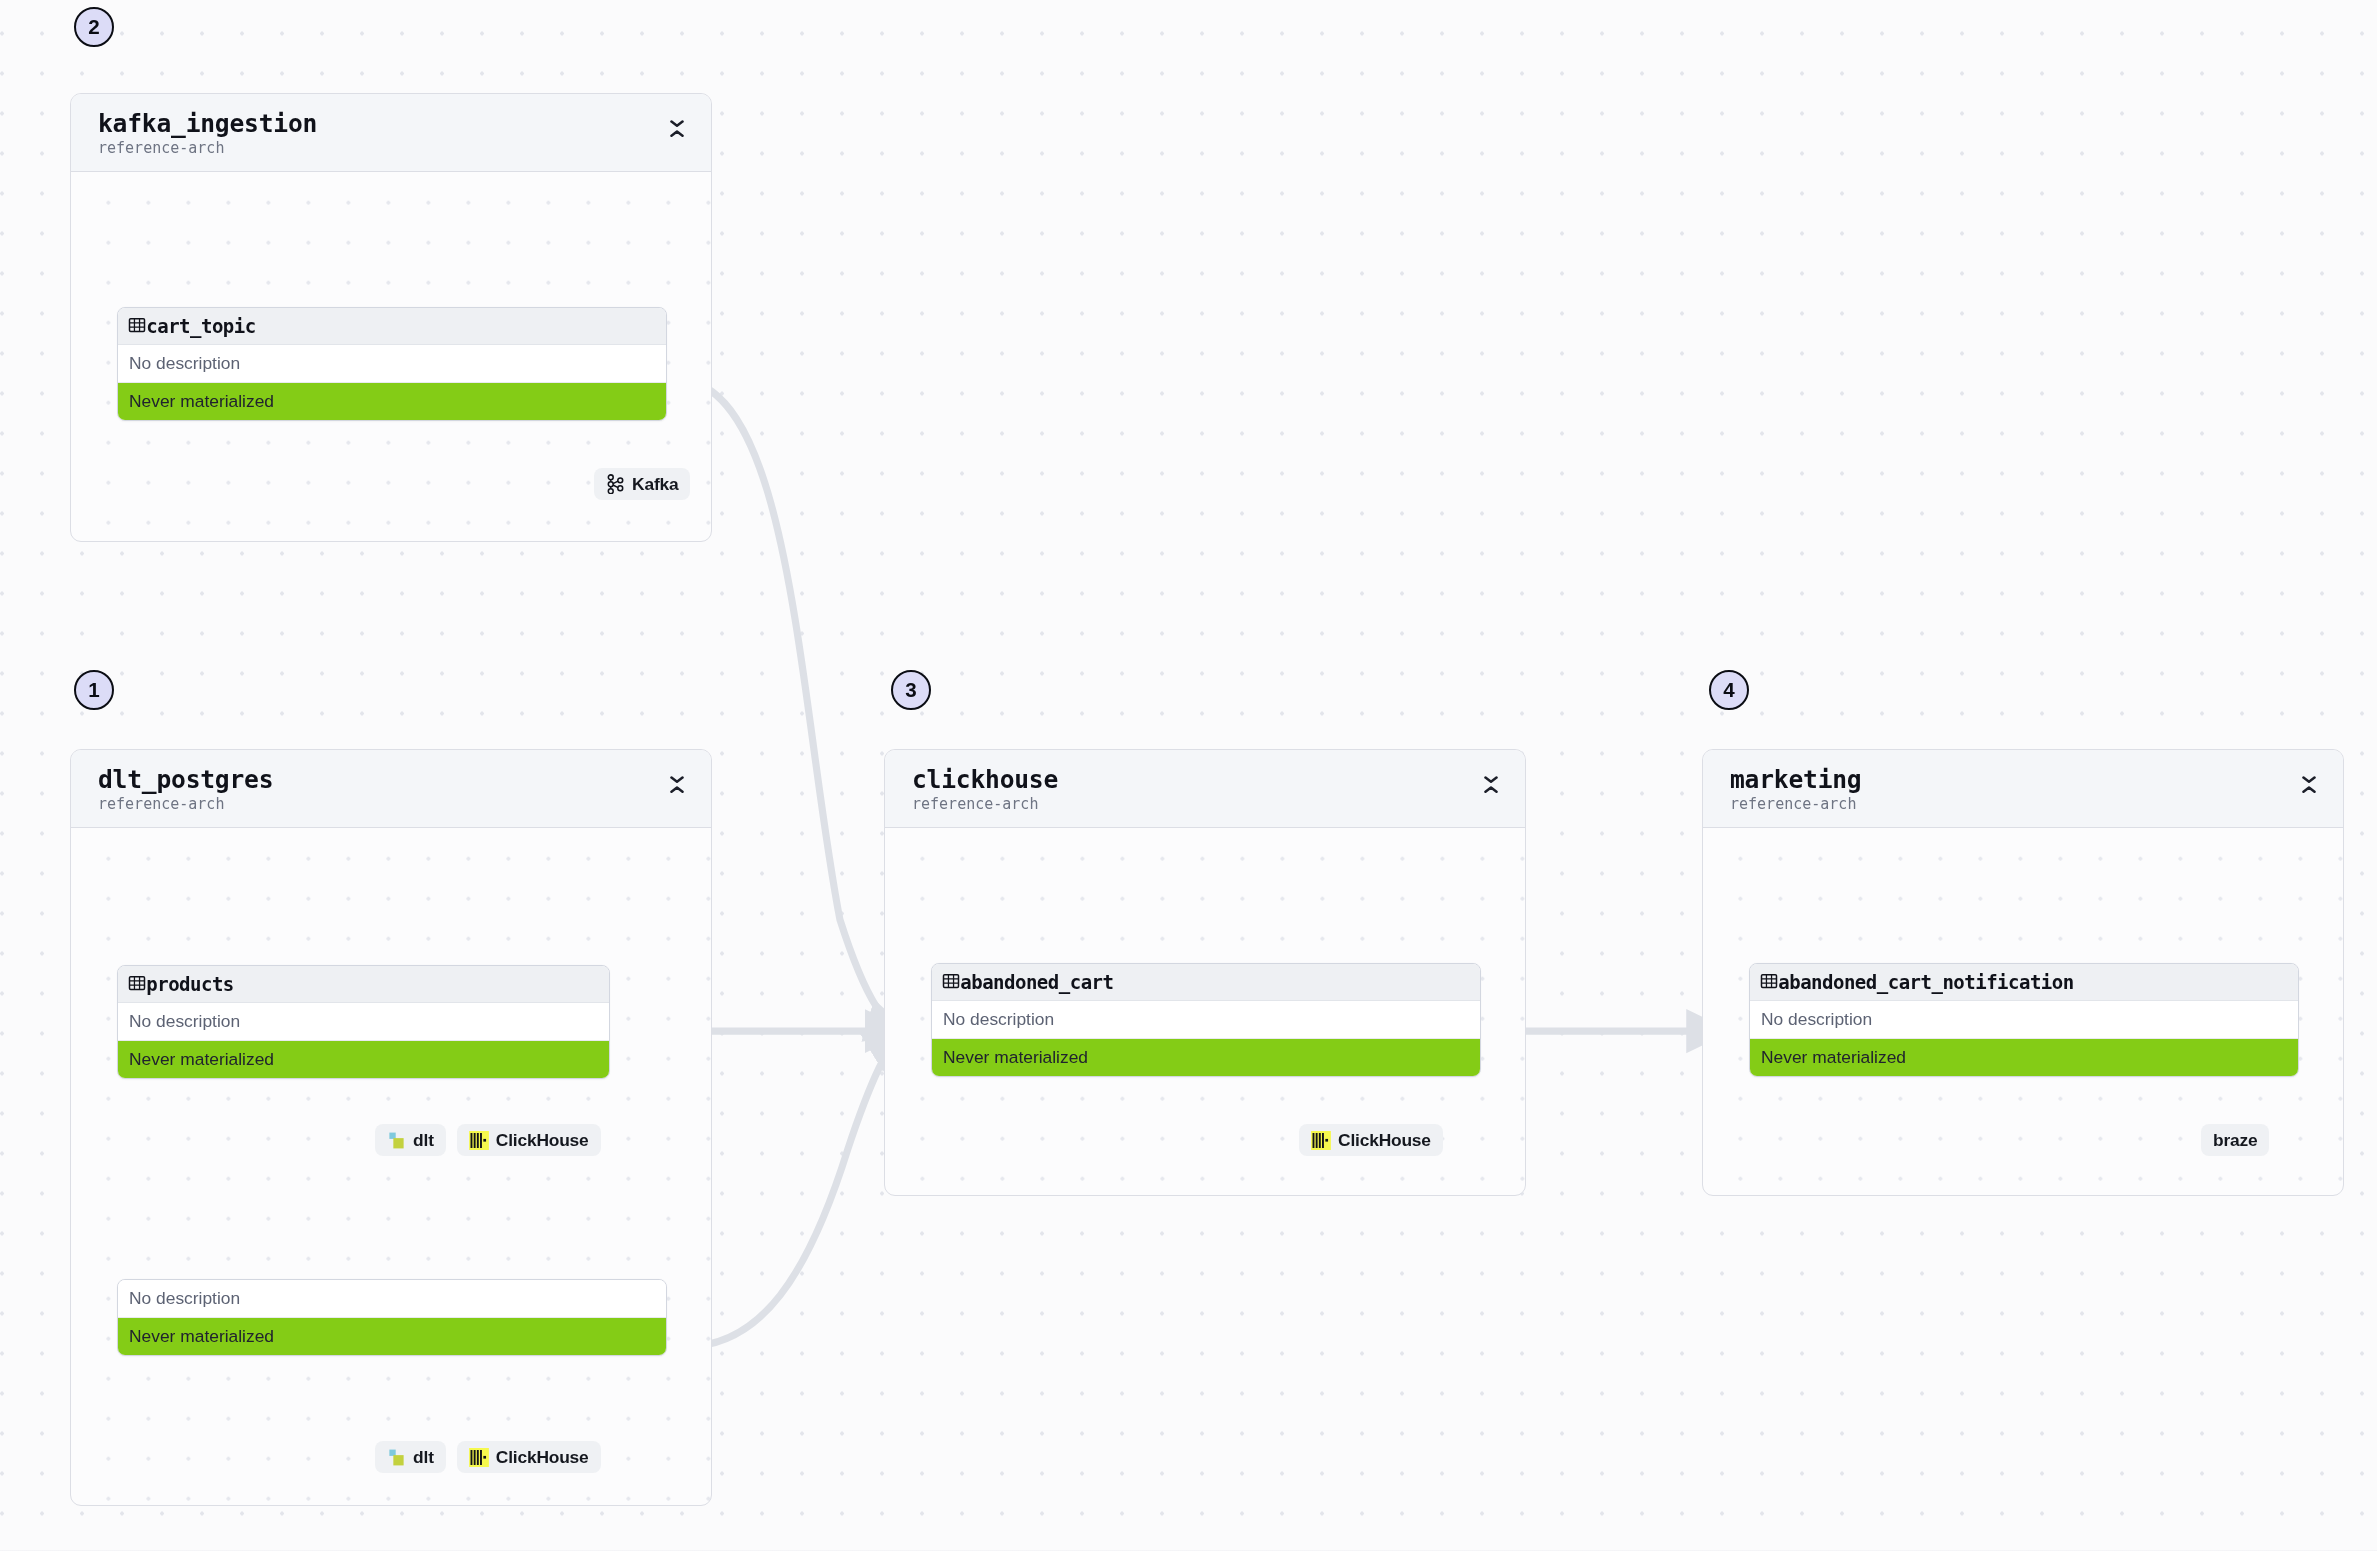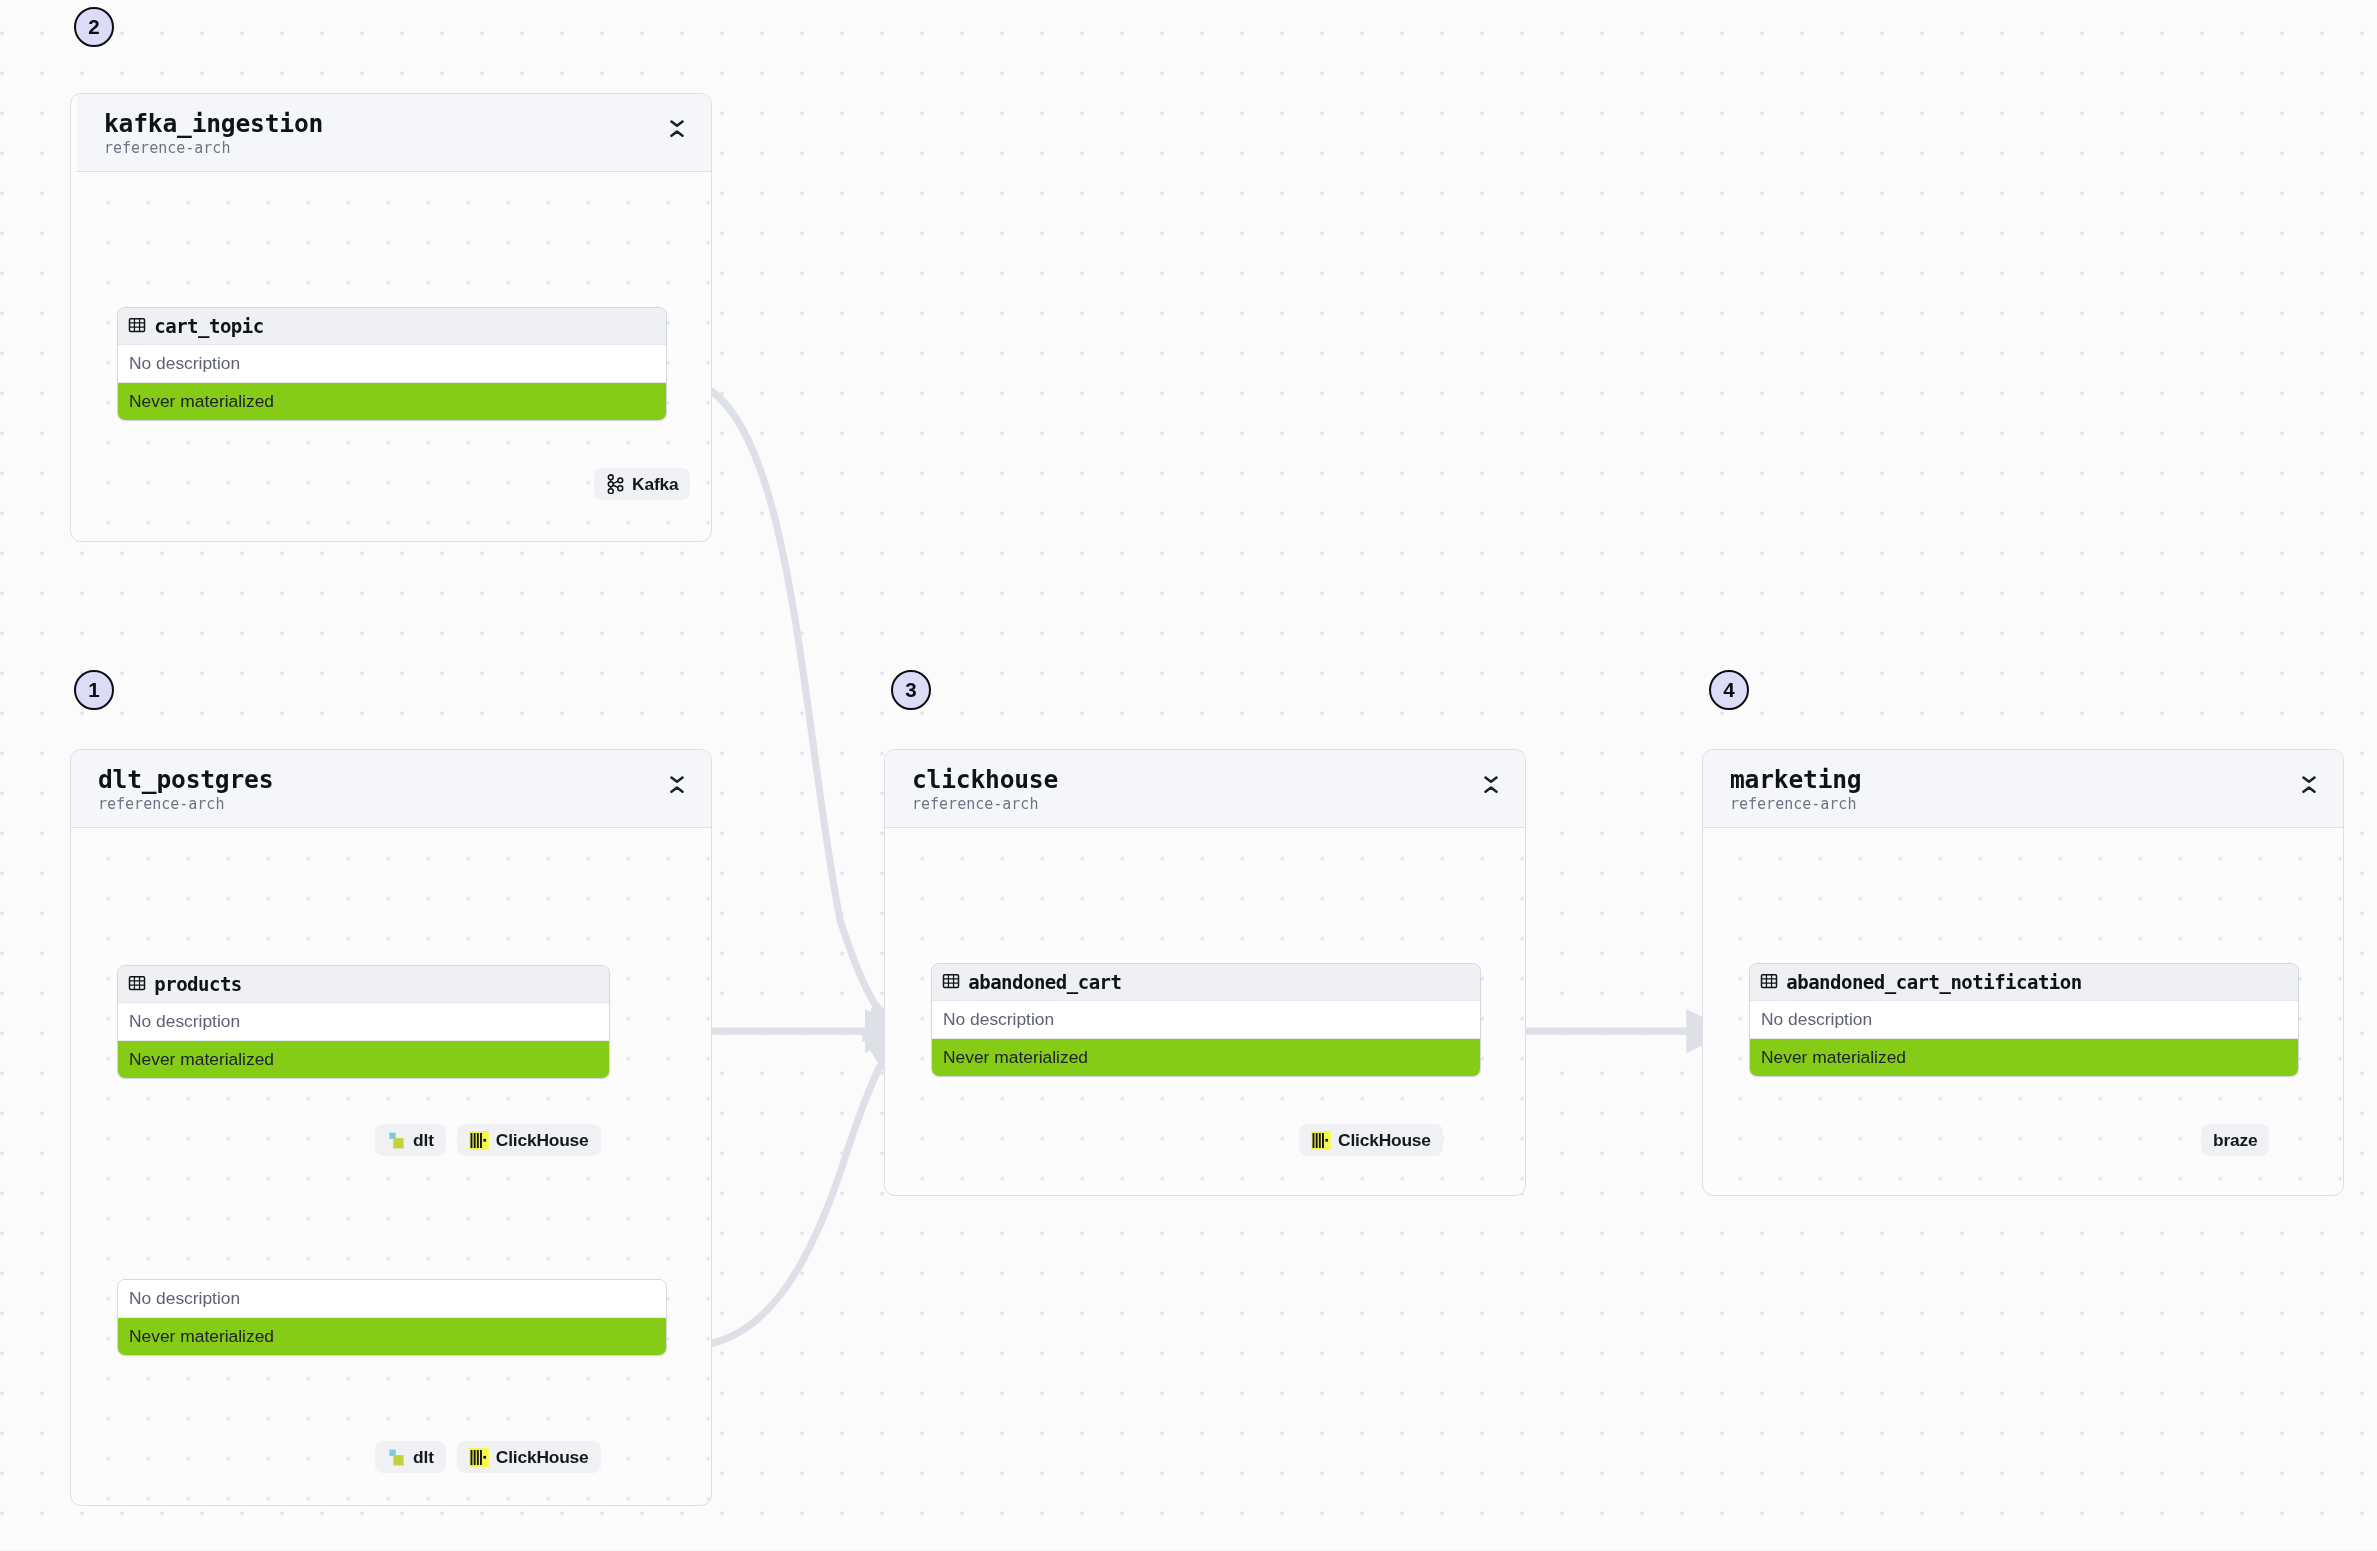--- a/index.html
+++ b/index.html
@@ -83,21 +83,21 @@
     border: 1.6px solid #d3d7e0;
     border-radius: 8px;
     background: #fff;
     overflow: hidden;
     z-index: 20;
     box-shadow: 0 0.8px 1.6px rgba(16,18,26,0.04);
   }
   .tnode-head {
     background: #eef0f3;
     padding: 7.1px 11px 7.1px 10.3px;
-    display: flex; align-items: center; gap: 8px;
+    display: flex; align-items: center; 
     border-bottom: 0.8px solid #e2e5ea;
   }
   .tnode-name {
     font-family: "DejaVu Sans Mono", monospace;
     font-size: 19px;
     font-weight: 700;
     color: #10121a;
     letter-spacing: -0.5px;
     white-space: nowrap;
   }
@@ -160,21 +160,21 @@
     <path d="M866,1699 C960,1699 1020,1610 1070,1450 C1100,1360 1122,1315 1140,1304" fill="none" stroke="#dde0e6" stroke-width="9" marker-end="url(#ah)"></path>
 
     <path d="M1900,1301 L2175,1301" fill="none" stroke="#dde0e6" stroke-width="9" marker-end="url(#ah)"></path>
   </svg>
 
   <div class="badge" style="left:74px; top:7.1px;">2</div>
   <div class="badge" style="left:74px; top:670px;">1</div>
   <div class="badge" style="left:891px; top:670px;">3</div>
   <div class="badge" style="left:1709px; top:670px;">4</div>
 
-  <div class="group" style="left:70px; top:93px; width:642px; height:449px;padding-left:6px;">
+  <div class="group" style="left:70px; top:93px; width:642px; height:449px;">
     <div class="group-header">
       <div>
         <div class="group-title">kafka_ingestion</div>
         <div class="group-sub">reference-arch</div>
       </div>
       <div class="collapse-icon">
         <svg width="16" height="7.1" viewBox="0 0 20 9">
             <path d="M3 2 L10 7.2 L17 2" stroke="#1b1e29" stroke-width="3.2" fill="none" stroke-linecap="round" stroke-linejoin="round"></path>
           </svg>
         <svg width="16" height="7.1" viewBox="0 0 20 9">

